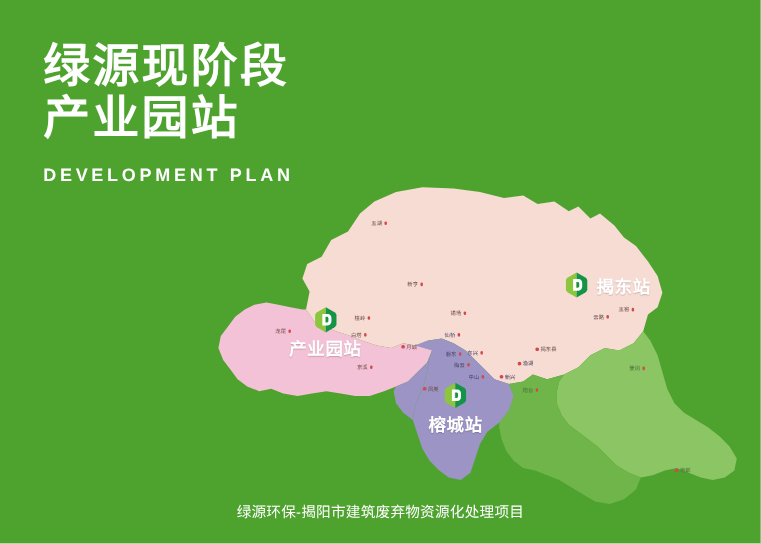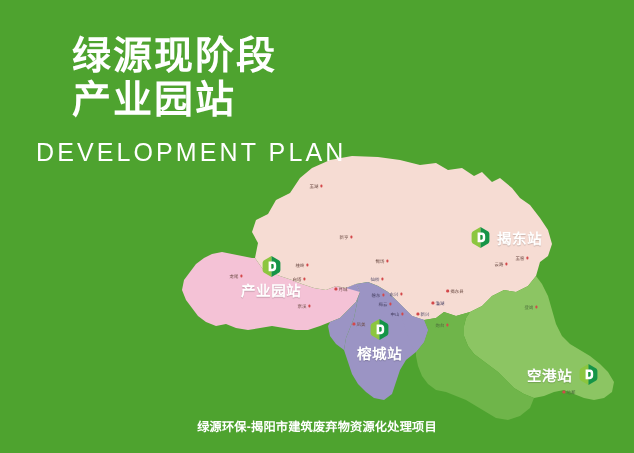--- a/index.html
+++ b/index.html
@@ -26,27 +26,26 @@
     width: 330px;
     z-index: 6;
   }
   .title-line {
     color: #ffffff;
     font-size: 39px;
     line-height: 44px;
     font-weight: bold;
     letter-spacing: 2px;
     white-space: nowrap;
-    margin-left: 36px;
   }
   #subtitle {
     margin-top: 16px;
     color: #ffffff;
-    font-size: 25px;
-    font-weight: normal;
+    font-size: 15px;
+    font-weight: bold;
     letter-spacing: 3.1px;
     white-space: nowrap;
   }
 
   
   #map-wrap {
     position: absolute;
     left: 0;
     top: 0;
     width: 634px;
@@ -120,21 +119,21 @@
     left: 0;
     right: 0;
     bottom: 16px;
     z-index: 8;
     text-align: center;
     color: #ffffff;
   }
   .caption-line {
     font-size: 12.2px;
     line-height: 19px;
-    font-weight: bold;
+    font-weight: normal;
     letter-spacing: 0.2px;
   }
 </style>
 </head>
 <body>
 
 <div id="poster">
 
   <div id="map-wrap">
     <svg id="map-svg" viewBox="0 0 634 453" xmlns="http://www.w3.org/2000/svg">
@@ -295,28 +294,20 @@
 
   <div class="station stacked" style="left:357px; top:318px;text-align:right;">
     <svg class="station-icon" viewBox="0 0 19 23">
       <path fill="#8cc63f" d="M2.2,5.2 L9.5,1 L9.5,22 L2.2,17.8 C1.2,17.2 0.6,16.2 0.6,15.1 L0.6,7.9 C0.6,6.8 1.2,5.8 2.2,5.2 Z"></path>
       <path fill="#159447" d="M16.8,5.2 L9.5,1 L9.5,22 L16.8,17.8 C17.8,17.2 18.4,16.2 18.4,15.1 L18.4,7.9 C18.4,6.8 17.8,5.8 16.8,5.2 Z"></path>
       <path fill="#ffffff" d="M6.6,6.6 L11.1,6.6 C13.0,6.6 14.2,8.0 14.2,10.0 L14.2,12.6 C14.2,14.6 13.0,16.2 11.1,16.2 L6.6,16.2 Z M9.0,9.0 L9.0,13.7 L10.4,13.7 C11.2,13.7 11.7,13.2 11.7,12.3 L11.7,10.4 C11.7,9.5 11.2,9.0 10.4,9.0 Z"></path>
     </svg>
     <span class="station-label">榕城站</span>
   </div>
 
-  <div class="station icon-right" style="left:527px; top:363px;">
-    <span class="station-label">空港站</span>
-    <svg class="station-icon" viewBox="0 0 19 23">
-      <path fill="#8cc63f" d="M2.2,5.2 L9.5,1 L9.5,22 L2.2,17.8 C1.2,17.2 0.6,16.2 0.6,15.1 L0.6,7.9 C0.6,6.8 1.2,5.8 2.2,5.2 Z"></path>
-      <path fill="#159447" d="M16.8,5.2 L9.5,1 L9.5,22 L16.8,17.8 C17.8,17.2 18.4,16.2 18.4,15.1 L18.4,7.9 C18.4,6.8 17.8,5.8 16.8,5.2 Z"></path>
-      <path fill="#ffffff" d="M6.6,6.6 L11.1,6.6 C13.0,6.6 14.2,8.0 14.2,10.0 L14.2,12.6 C14.2,14.6 13.0,16.2 11.1,16.2 L6.6,16.2 Z M9.0,9.0 L9.0,13.7 L10.4,13.7 C11.2,13.7 11.7,13.2 11.7,12.3 L11.7,10.4 C11.7,9.5 11.2,9.0 10.4,9.0 Z"></path>
-    </svg>
-  </div>
 
   <div id="headline">
     <div class="title-line">绿源现阶段</div>
     <div class="title-line">产业园站</div>
     <div id="subtitle">DEVELOPMENT PLAN</div>
   </div>
 
   <div id="caption">
     <div class="caption-line">绿源环保-揭阳市建筑废弃物资源化处理项目</div>
   </div>

